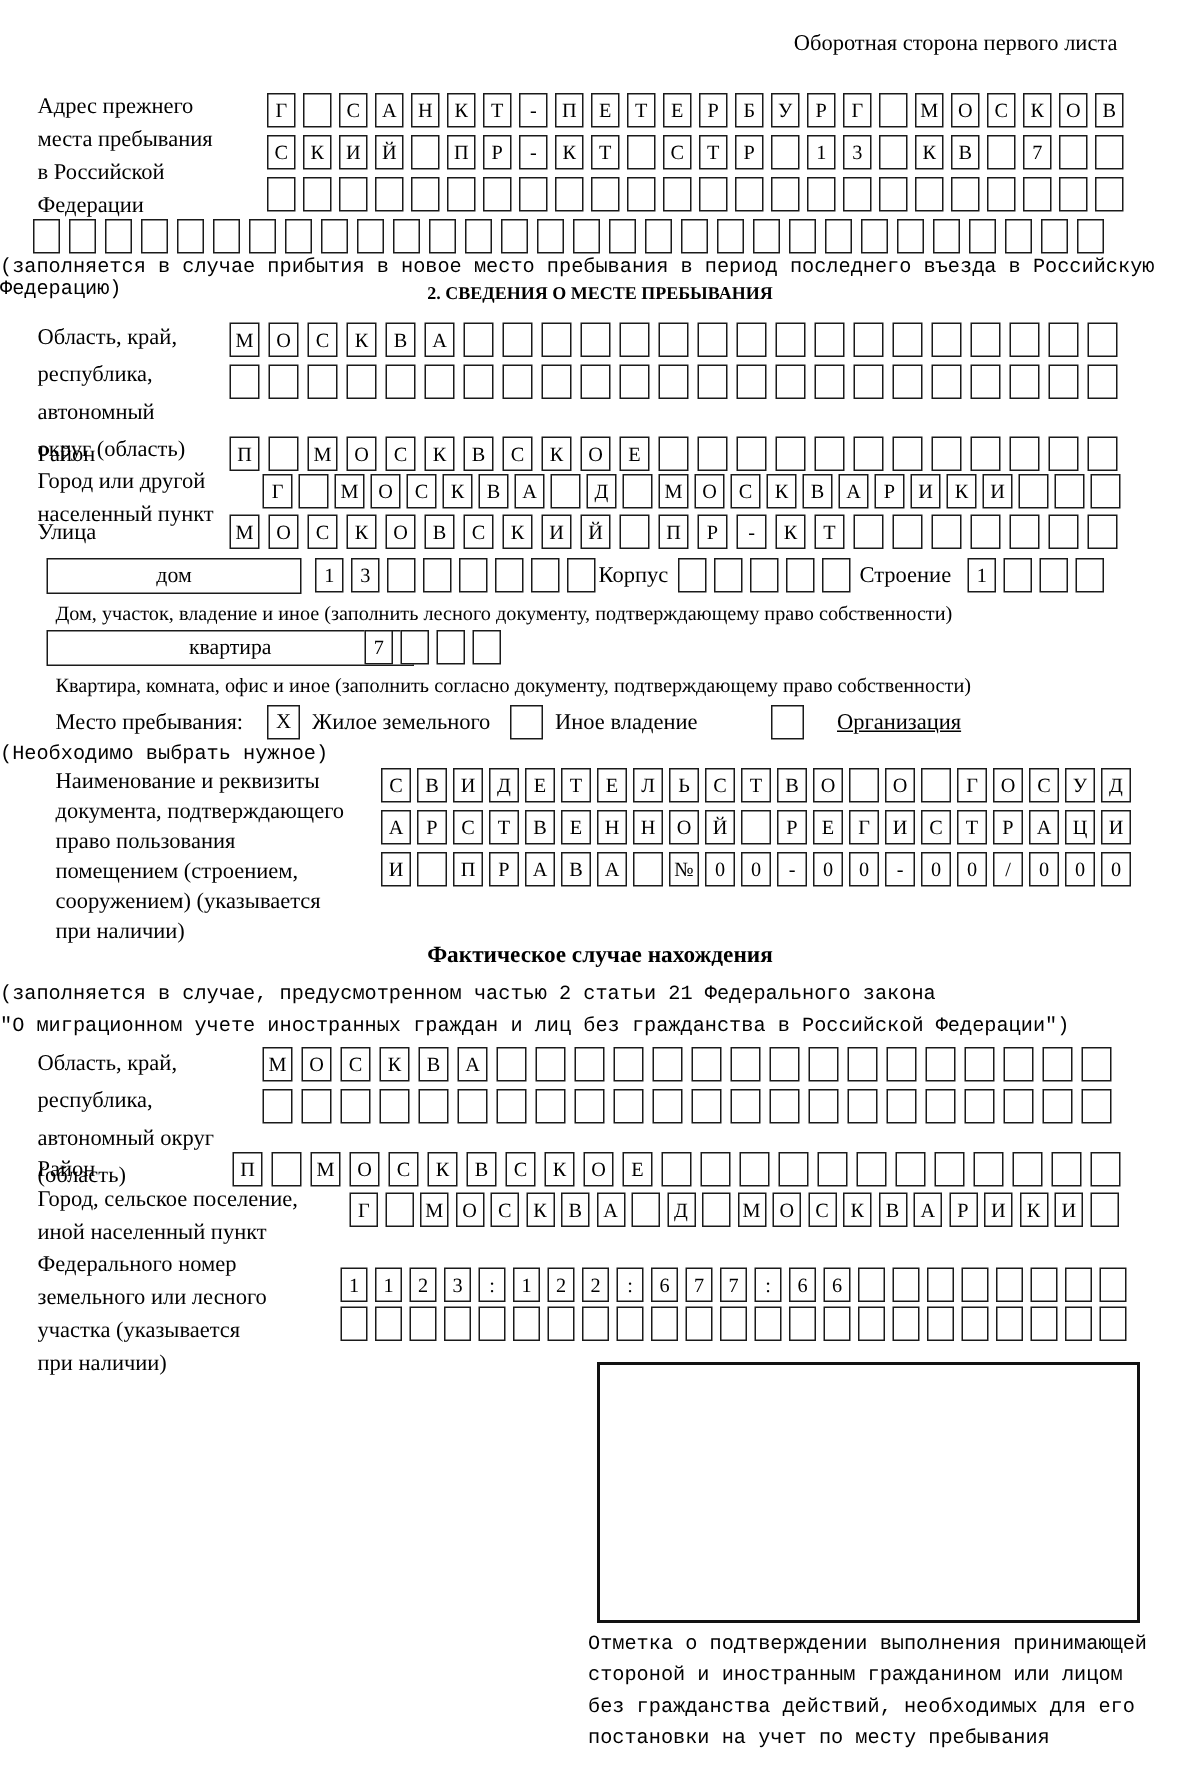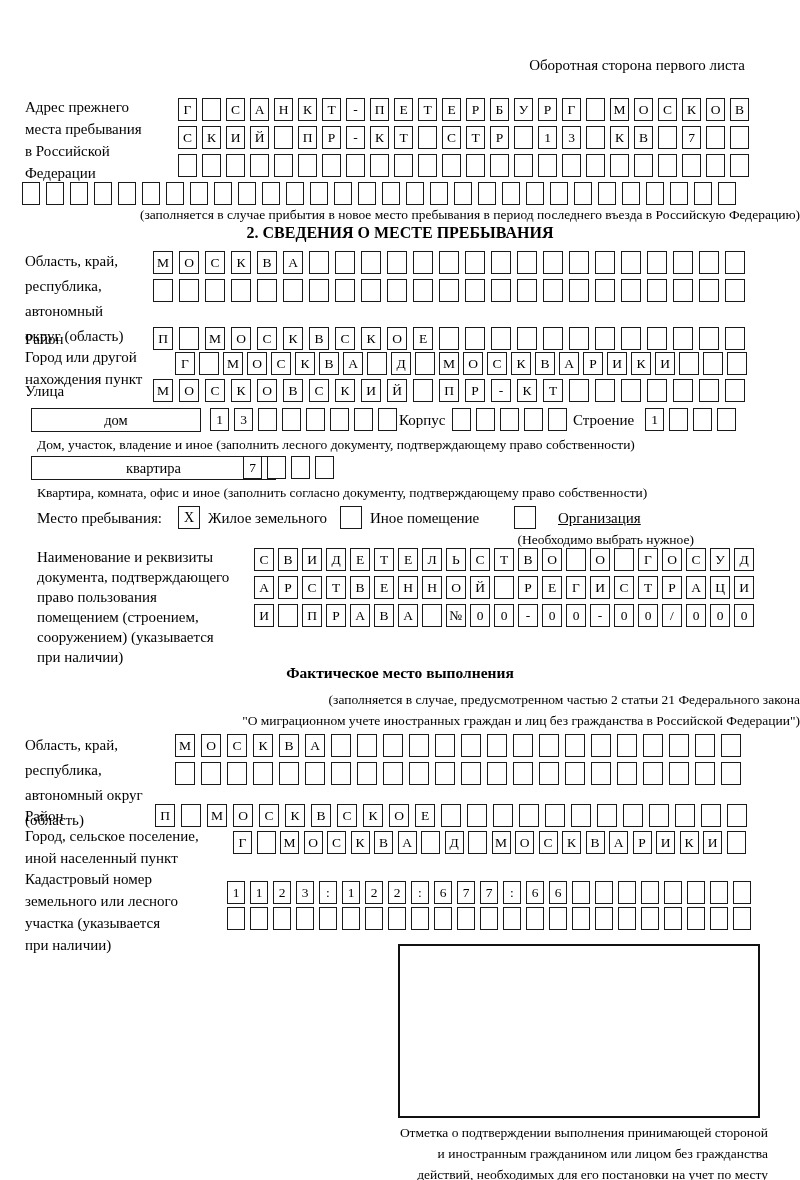--- a/index.html
+++ b/index.html
@@ -1,40 +1,40 @@
 <!DOCTYPE html>
 <html><head>
 <meta charset="utf-8">
 <style>
   html,body{margin:0;padding:0;background:#fff;}
   body{width:800px;height:1180px;position:relative;color:#000;
        font-family:"Liberation Serif","DejaVu Serif",serif;}
-  .abs{position:absolute;margin-top:36px;}
+  .abs{position:absolute;}
   .lbl{font-size:15px;line-height:22px;white-space:pre-line;}
   .note{font-size:13.5px;}
-  .title{font-weight:bold;font-size:16px;text-align:center;}
+  .title{font-weight:bold;font-size:12px;text-align:center;}
   .grid{display:flex;}
   .cell{box-sizing:border-box;flex:none;width:19px;height:23px;border:1.5px solid #1a1a1a;
         display:flex;align-items:center;justify-content:center;
         font-size:13.5px;background:#fff;}
   .g-prev{gap:5px;}            .g-prev .cell{width:19px;}
   .g-prev4{gap:6px;}           .g-prev4 .cell{width:18px;}
   .g-s2{gap:6px;}              .g-s2 .cell{width:20px;}
   .g-city{gap:4px;}            .g-city .cell{width:20px;}
   .g-small{gap:5px;}           .g-small .cell{width:19px;}
   .g-doc{gap:4px;}             .g-doc .cell{width:20px;}
   .g-f22{gap:6px;}             .g-f22 .cell{width:20px;}
   .g-fcity{gap:4.5px;}         .g-fcity .cell{width:19px;}
   .g-cad{gap:5px;}             .g-cad .cell{width:18px;}
   .widebox{box-sizing:border-box;border:1.6px solid #1a1a1a;height:24px;
            display:flex;align-items:center;justify-content:center;
            font-size:14.5px;background:#fff;}
   .chk{box-sizing:border-box;width:22px;height:23px;border:1.6px solid #1a1a1a;
        display:flex;align-items:center;justify-content:center;font-size:14px;background:#fff;}
-  .center{text-align:right;}
+  .center{text-align:left;font-family:Liberation Mono, monospace;}
 </style>
 </head>
 <body>
 
 <div class="abs lbl" style="top:18px;right:55px;">Оборотная сторона первого листа</div>
 
 <div class="abs lbl" style="left:25px;top:60px;width:145px;">Адрес прежнего
 места пребывания
 в Российской
 Федерации</div>
@@ -228,21 +228,21 @@
     <span class="cell"></span>
     <span class="cell"></span>
     <span class="cell"></span>
     <span class="cell"></span>
     <span class="cell"></span>
     <span class="cell"></span>
     <span class="cell"></span>
   </div>
 
 <div class="abs lbl" style="left:25px;top:310px;">Город или другой
-нахождения пункт</div>
+населенный пункт</div>
 <div class="abs grid g-city" style="left:175px;top:316px;">
     <span class="cell">Г</span>
     <span class="cell"></span>
     <span class="cell">М</span>
     <span class="cell">О</span>
     <span class="cell">С</span>
     <span class="cell">К</span>
     <span class="cell">В</span>
     <span class="cell">А</span>
     <span class="cell"></span>
@@ -324,21 +324,21 @@
     <span class="cell"></span>
     <span class="cell"></span>
     <span class="cell"></span>
   </div>
 <div class="abs note" style="left:37px;top:449px;">Квартира, комната, офис и иное (заполнить согласно документу, подтверждающему право собственности)</div>
 
 <div class="abs lbl" style="left:37px;top:471px;">Место пребывания:</div>
 <div class="abs chk" style="left:178px;top:470px;">X</div>
 <div class="abs lbl" style="left:208px;top:471px;">Жилое земельного</div>
 <div class="abs chk" style="left:340px;top:470px;"></div>
-<div class="abs lbl" style="left:370px;top:471px;">Иное помещение</div>
+<div class="abs lbl" style="left:370px;top:471px;">Иное владение</div>
 <div class="abs chk" style="left:514px;top:470px;"></div>
 <div class="abs lbl" style="left:558px;top:471px;text-decoration:underline;">Организация</div>
 <div class="abs note center" style="left:0;top:496px;width:694px;">(Необходимо выбрать нужное)</div>
 
 <div class="abs lbl" style="left:37px;top:511px;line-height:20px;width:215px;">Наименование и реквизиты
 документа, подтверждающего
 право пользования
 помещением (строением,
 сооружением) (указывается
 при наличии)</div>
@@ -405,21 +405,21 @@
     <span class="cell">0</span>
     <span class="cell">-</span>
     <span class="cell">0</span>
     <span class="cell">0</span>
     <span class="cell">/</span>
     <span class="cell">0</span>
     <span class="cell">0</span>
     <span class="cell">0</span>
   </div>
 
-<div class="abs title" style="left:0;top:628px;width:800px;font-size:15.5px;">Фактическое место выполнения</div>
+<div class="abs title" style="left:0;top:628px;width:800px;font-size:15.5px;">Фактическое случае нахождения</div>
 <div class="abs note center" style="left:0;top:653px;width:800px;white-space:pre-line;line-height:21px;">(заполняется в случае, предусмотренном частью 2 статьи 21 Федерального закона
 "О миграционном учете иностранных граждан и лиц без гражданства в Российской Федерации")</div>
 
 <div class="abs lbl" style="left:25px;top:697px;line-height:25px;">Область, край,
 республика,
 автономный округ
 (область)</div>
 <div class="abs grid g-f22" style="left:175px;top:698px;">
     <span class="cell">М</span>
     <span class="cell">О</span>
@@ -516,21 +516,21 @@
     <span class="cell">К</span>
     <span class="cell">В</span>
     <span class="cell">А</span>
     <span class="cell">Р</span>
     <span class="cell">И</span>
     <span class="cell">К</span>
     <span class="cell">И</span>
     <span class="cell"></span>
   </div>
 
-<div class="abs lbl" style="left:25px;top:832px;">Кадастровый номер
+<div class="abs lbl" style="left:25px;top:832px;">Федерального номер
 земельного или лесного
 участка (указывается
 при наличии)</div>
 <div class="abs grid g-cad" style="left:227px;top:845px;">
     <span class="cell">1</span>
     <span class="cell">1</span>
     <span class="cell">2</span>
     <span class="cell">3</span>
     <span class="cell">:</span>
     <span class="cell">1</span>

